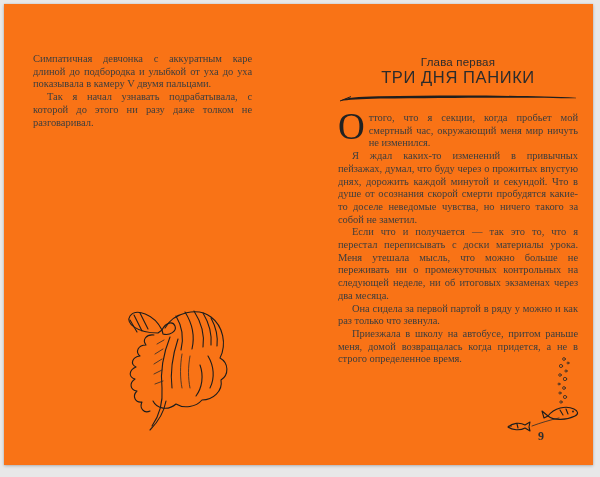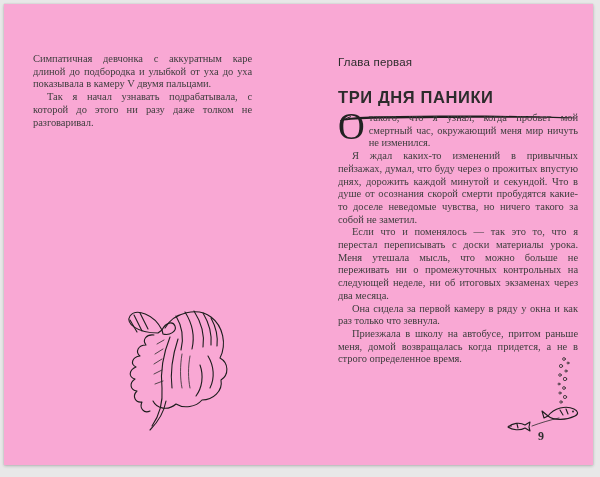--- a/index.html
+++ b/index.html
@@ -3,41 +3,41 @@
 <meta charset="utf-8">
 <style>
   html,body{margin:0;padding:0;}
   body{
     width:600px;height:477px;position:relative;overflow:hidden;
     background:#e8e8e8;
     font-family:"Liberation Serif", serif;
   }
   .page{
     position:absolute;left:4px;top:4px;width:589px;height:461px;
-    background:#f9a8d4;
+    background:#f97316;
     box-shadow:0 1px 3px rgba(0,0,0,.22), 0 0 1px rgba(0,0,0,.18);
   }
   
   .bodytext{
     font-size:10.5px;line-height:12.7px;color:#3e3e3e;
     text-align:justify;letter-spacing:-0.05px;
   }
   .bodytext p{margin:0;text-indent:14px;}
   
   .left-col{position:absolute;left:29px;top:49px;width:219px;}
   .left-col p:first-child{text-indent:0;}
   .girl-illustration{position:absolute;left:106px;top:300px;width:134px;height:130px;}
   
-  .right-header{position:absolute;left:334px;top:52px;width:240px;color:#2c2c2c;}
+  .right-header{position:absolute;left:334px;top:52px;width:240px;text-align:center;color:#2c2c2c;}
   .chapter-label{
     font-family:"Liberation Sans", sans-serif;font-size:11.5px;letter-spacing:.2px;
   }
   .chapter-title{
-    font-family:"Liberation Sans", sans-serif;font-weight:bold;font-size:16.5px;
-    letter-spacing:.6px;margin-top:20px;
+    font-family:"Liberation Sans", sans-serif;font-weight:normal;font-size:16.5px;
+    letter-spacing:.6px;margin-top:0;
   }
   .divider{display:block;width:240px;height:9px;margin-top:7px;}
   .right-body{position:absolute;left:334px;top:108px;width:240px;}
   .right-body p.opening{text-indent:0;}
   .dropcap{
     float:left;font-size:37px;line-height:26px;padding:2px 4px 0 0;
     color:#222;font-family:"Liberation Serif", serif;
   }
   .fish-illustration{position:absolute;left:500px;top:350px;width:82px;height:84px;}
   .page-number{
@@ -93,26 +93,26 @@
     <div class="chapter-label">Глава первая</div>
     <div class="chapter-title">ТРИ ДНЯ ПАНИКИ</div>
     <svg class="divider" viewBox="0 0 240 9">
       <path d="M2 7 C8 3.6 20 2.6 40 2.3 C110 1.1 190 1.3 238 3.7 L238 4.3 C190 3.3 110 3.5 42 4.6 C22 5 10 6 2 7 Z" fill="#1e1e1e"></path>
       <path d="M2 7 L13 2.6" stroke="#1e1e1e" stroke-width="1" fill="none"></path>
     </svg>
   </div>
 
   <div class="right-body bodytext">
     <p class="opening">
-      <span class="dropcap">О</span><span>такого, что я узнал, когда пробьет мой смертный час, окружающий меня мир ничуть не изменился.</span>
+      <span class="dropcap">О</span><span>ттого, что я секции, когда пробьет мой смертный час, окружающий меня мир ничуть не изменился.</span>
     </p>
     <div>
         <p>Я ждал каких-то изменений в привычных пейзажах, думал, что буду через о прожитых впустую днях, дорожить каждой минутой и секундой. Что в душе от осознания скорой смерти пробудятся какие-то доселе неведомые чувства, но ничего такого за собой не заметил.</p>
-        <p>Если что и поменялось — так это то, что я перестал переписывать с доски материалы урока. Меня утешала мысль, что можно больше не переживать ни о промежуточных контрольных на следующей неделе, ни об итоговых экзаменах через два месяца.</p>
-        <p>Она сидела за первой камеру в ряду у окна и как раз только что зевнула.</p>
+        <p>Если что и получается — так это то, что я перестал переписывать с доски материалы урока. Меня утешала мысль, что можно больше не переживать ни о промежуточных контрольных на следующей неделе, ни об итоговых экзаменах через два месяца.</p>
+        <p>Она сидела за первой партой в ряду у можно и как раз только что зевнула.</p>
         <p>Приезжала в школу на автобусе, притом раньше меня, домой возвращалась когда придется, а не в строго определенное время.</p>
       </div>
   </div>
 
   <svg class="fish-illustration" viewBox="0 0 82 84">
 
     <g class="ink-thin">
       <circle cx="60" cy="5" r="1.4"></circle>
       <circle cx="64" cy="9" r="1"></circle>
       <circle cx="57" cy="12" r="1.6"></circle>

